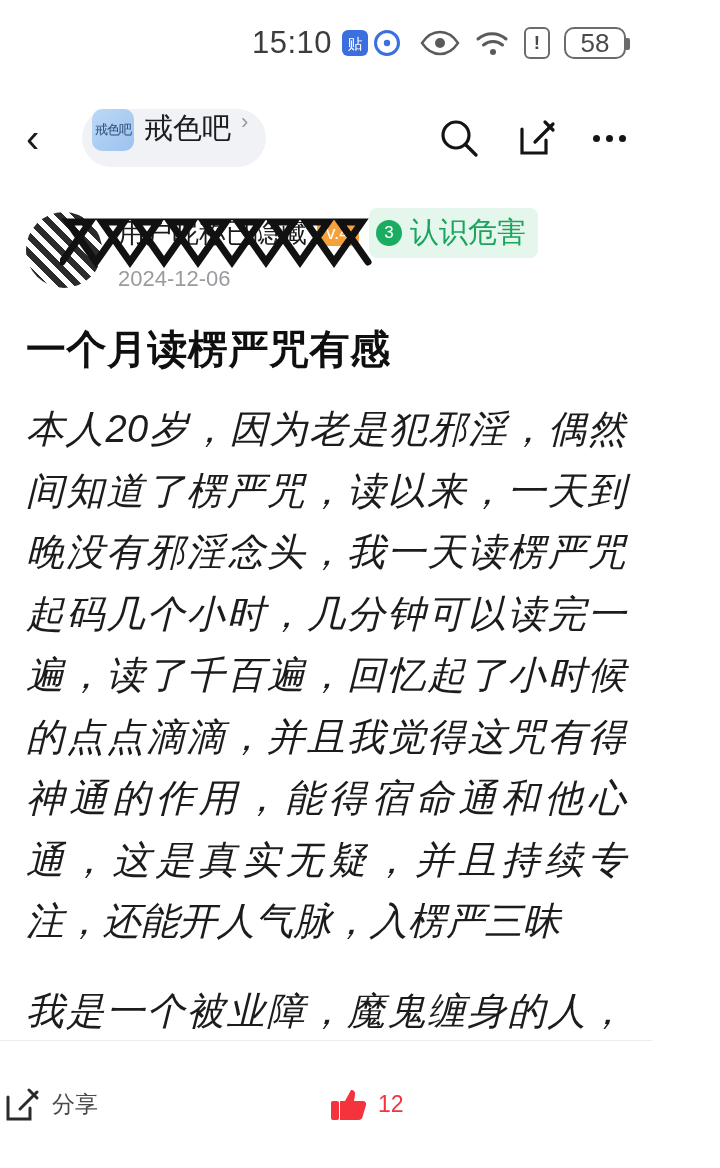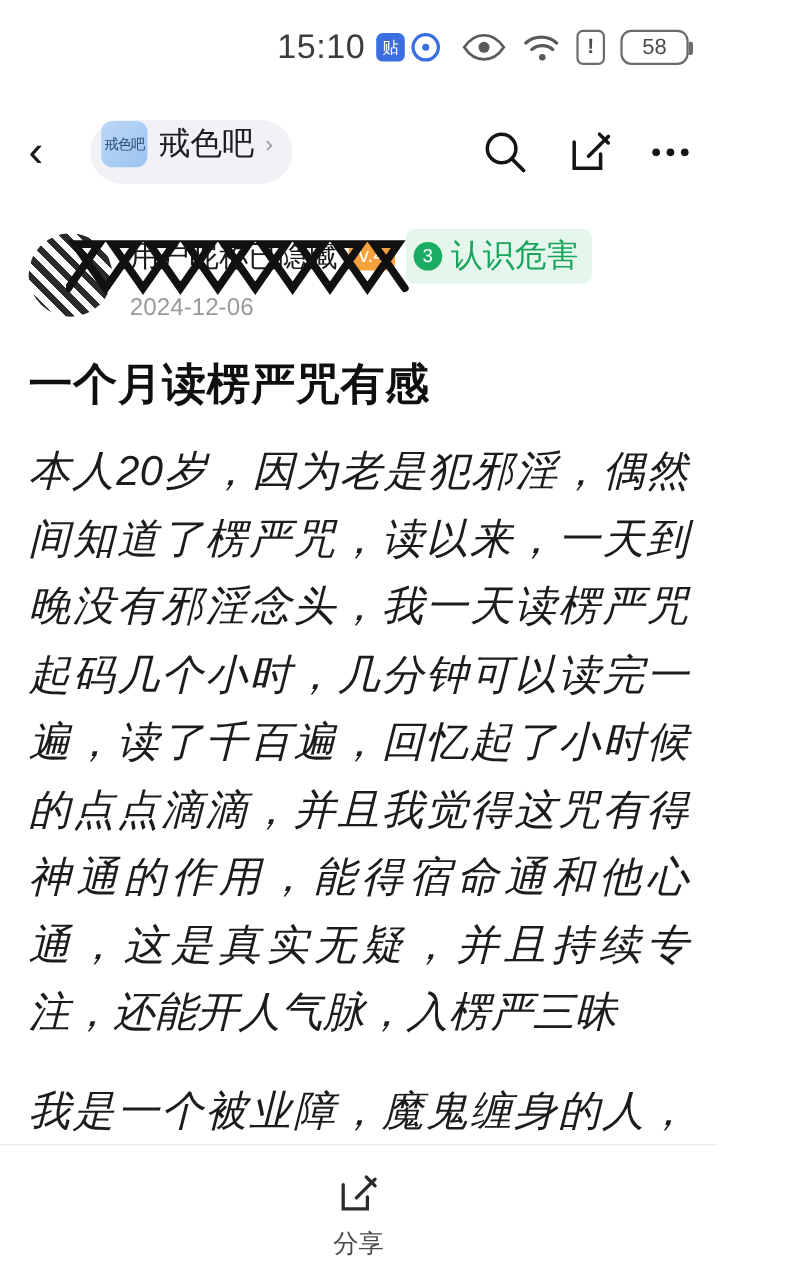--- a/index.html
+++ b/index.html
@@ -63,21 +63,21 @@
     display: flex;
     align-items: center;
     gap: 14px;
   }
   .ico { display: inline-flex; align-items: center; justify-content: center; }
   .batt {
     width: 62px; height: 32px;
     border: 2px solid #6b6b6b;
     border-radius: 10px;
     display: flex; align-items: center; justify-content: center;
-    font-size: 20px;
+    font-size: 26px;
     color: #4a4a4a;
     position: relative;
   }
   .batt::after {
     content: "";
     position: absolute;
     right: -6px; top: 9px;
     width: 4px; height: 12px;
     background: #6b6b6b;
     border-radius: 0 2px 2px 0;
@@ -107,21 +107,21 @@
     line-height: 1;
     font-weight: 300;
     cursor: pointer;
   }
   .forum-chip {
     margin-left: 12px;
     height: 58px;
     border-radius: 29px;
     background: #f1f2f6;
     display: flex;
-    align-items: center;
+    align-items: flex-start;
     padding: 0 18px 15px 10px;
     gap: 10px;
     cursor: pointer;
   }
   .forum-avatar {
     width: 42px; height: 42px;
     border-radius: 10px;
     background: linear-gradient(135deg,#bcd8f7,#9cc3ef);
     color: #2c4d78;
     font-size: 13px;
@@ -261,21 +261,21 @@
   .bottombar {
     flex: 0 0 auto;
     height: 128px;
     border-top: 1px solid #ececec;
     display: flex;
     align-items: center;
   }
   .bb-item {
     flex: 1 1 0;
     display: flex;
-    flex-direction: column;
+    flex-direction: row;
     align-items: center;
     gap: 8px;
     cursor: pointer;
   }
   .bb-label { font-size: 23px; color: #4a4a4e; }
   .bb-label.red { color: #f4333c; }
 </style>
 </head>
 <body>
 
@@ -380,14 +380,23 @@
     <div class="bb-item">
       <span class="ico">
         <svg width="44" height="44" viewBox="0 0 44 44">
           <path d="M8 14v22h22V25" fill="none" stroke="#2b2b2e" stroke-width="3" stroke-linecap="round"></path>
           <path d="M20 26l17-17" fill="none" stroke="#2b2b2e" stroke-width="3" stroke-linecap="round"></path>
           <path d="M29 7l8 8" fill="none" stroke="#2b2b2e" stroke-width="3" stroke-linecap="round"></path>
         </svg>
       </span>
       <span class="bb-label">分享</span>
     </div>
+    <div class="bb-item">
+      <span class="ico">
+        <svg width="44" height="44" viewBox="0 0 44 44">
+          <path d="M14 18h5l6-11c3 0 4.5 2 4 5l-1 6h9c2.2 0 3.6 2 3 4.2l-3.6 12C35.8 36 34.4 37 32.8 37H14z" fill="#f4333c"></path>
+          <rect x="5" y="18" width="8" height="19" rx="2" fill="#f4333c"></rect>
+        </svg>
+      </span>
+      <span class="bb-label red">12</span>
+    </div>
   </div>
 </div>
 
 </body></html>

